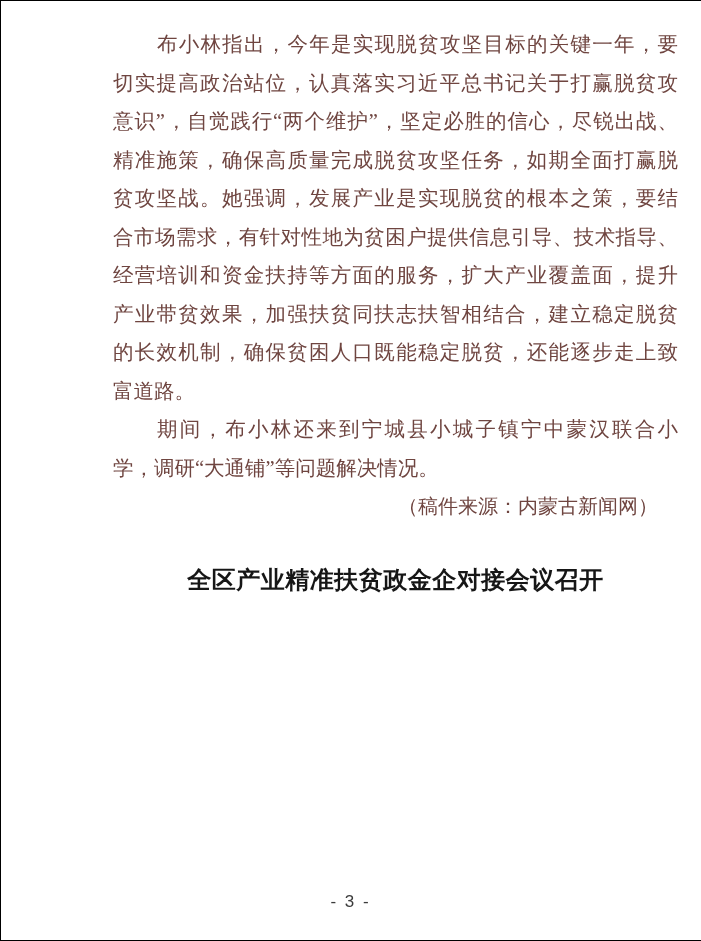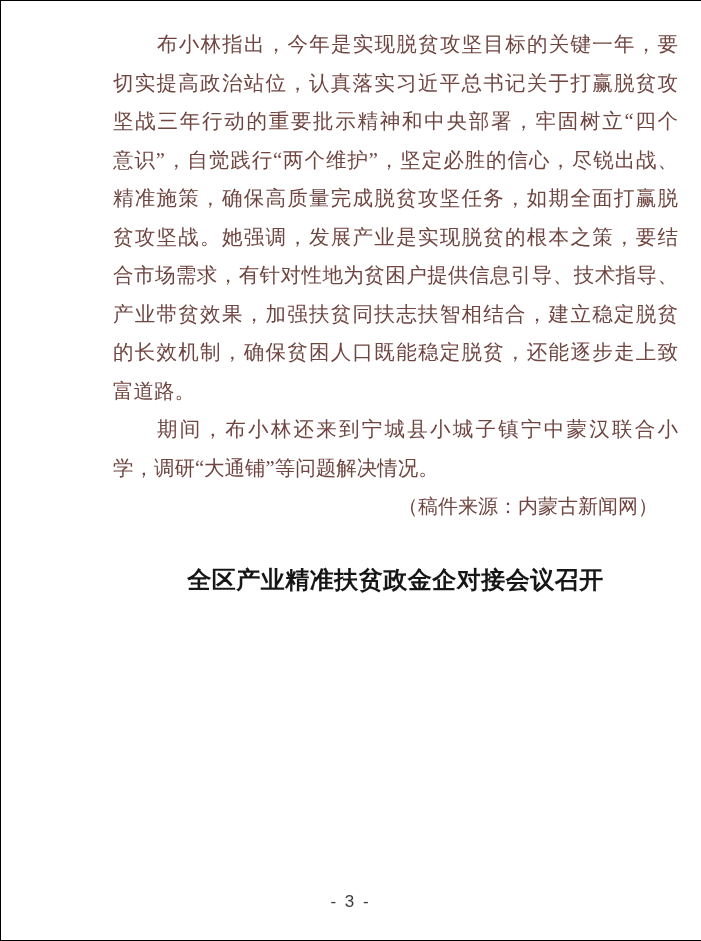--- a/index.html
+++ b/index.html
@@ -72,25 +72,25 @@
 </head>
 <body>
 
 <div class="page">
   <div class="content">
 
     <section>
       <div>
           <div class="line indent">布小林指出，今年是实现脱贫攻坚目标的关键一年，要</div>
           <div class="line">切实提高政治站位，认真落实习近平总书记关于打赢脱贫攻</div>
-          <div class="line">坚战三年行动的重要批示精神和中央部署，牢固树立“四个</div>
           <div class="line">意识”，自觉践行“两个维护”，坚定必胜的信心，尽锐出战、</div>
           <div class="line">精准施策，确保高质量完成脱贫攻坚任务，如期全面打赢脱</div>
           <div class="line">贫攻坚战。她强调，发展产业是实现脱贫的根本之策，要结</div>
           <div class="line">合市场需求，有针对性地为贫困户提供信息引导、技术指导、</div>
+          <div class="line">经营培训和资金扶持等方面的服务，扩大产业覆盖面，提升</div>
           <div class="line">产业带贫效果，加强扶贫同扶志扶智相结合，建立稳定脱贫</div>
           <div class="line">的长效机制，确保贫困人口既能稳定脱贫，还能逐步走上致</div>
           <div class="line nojust">富道路。</div>
           <div class="line indent">期间，布小林还来到宁城县小城子镇宁中蒙汉联合小</div>
           <div class="line nojust">学，调研“大通铺”等问题解决情况。</div>
         </div>
       <div class="source-line">（稿件来源：内蒙古新闻网）</div>
     </section>
 
     <section>

